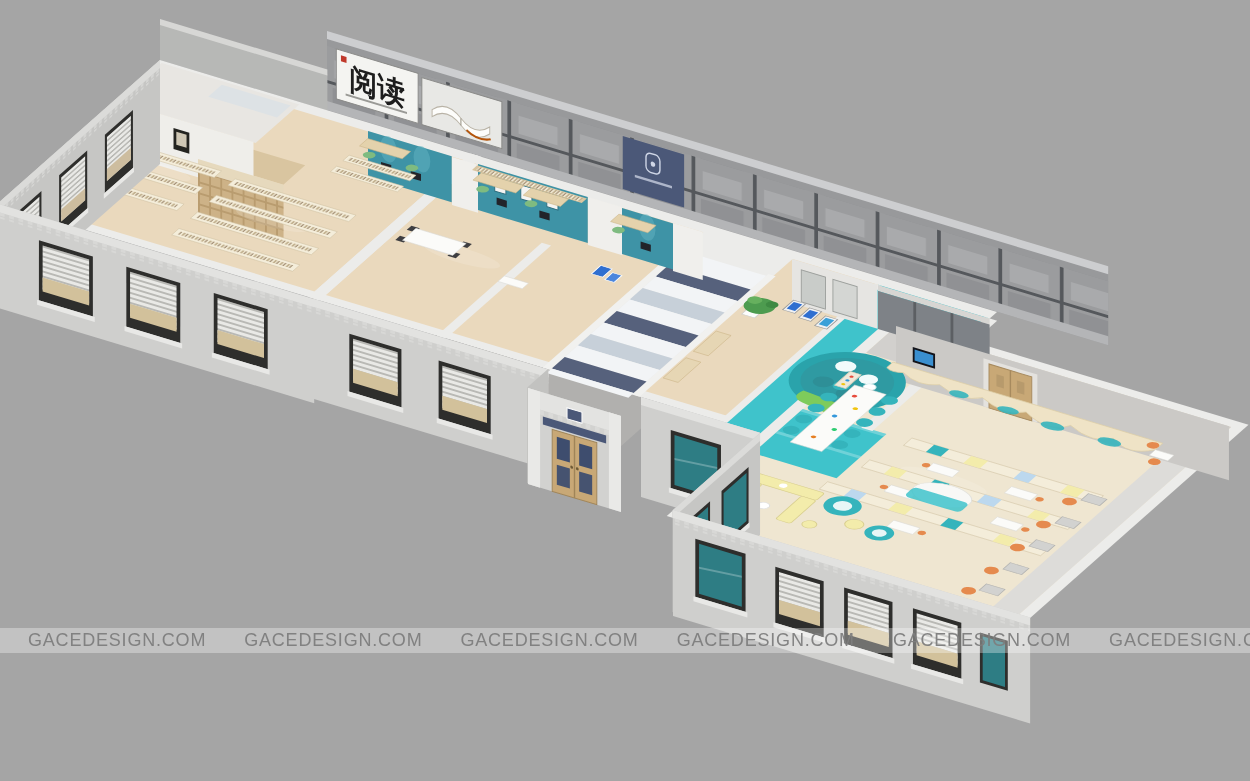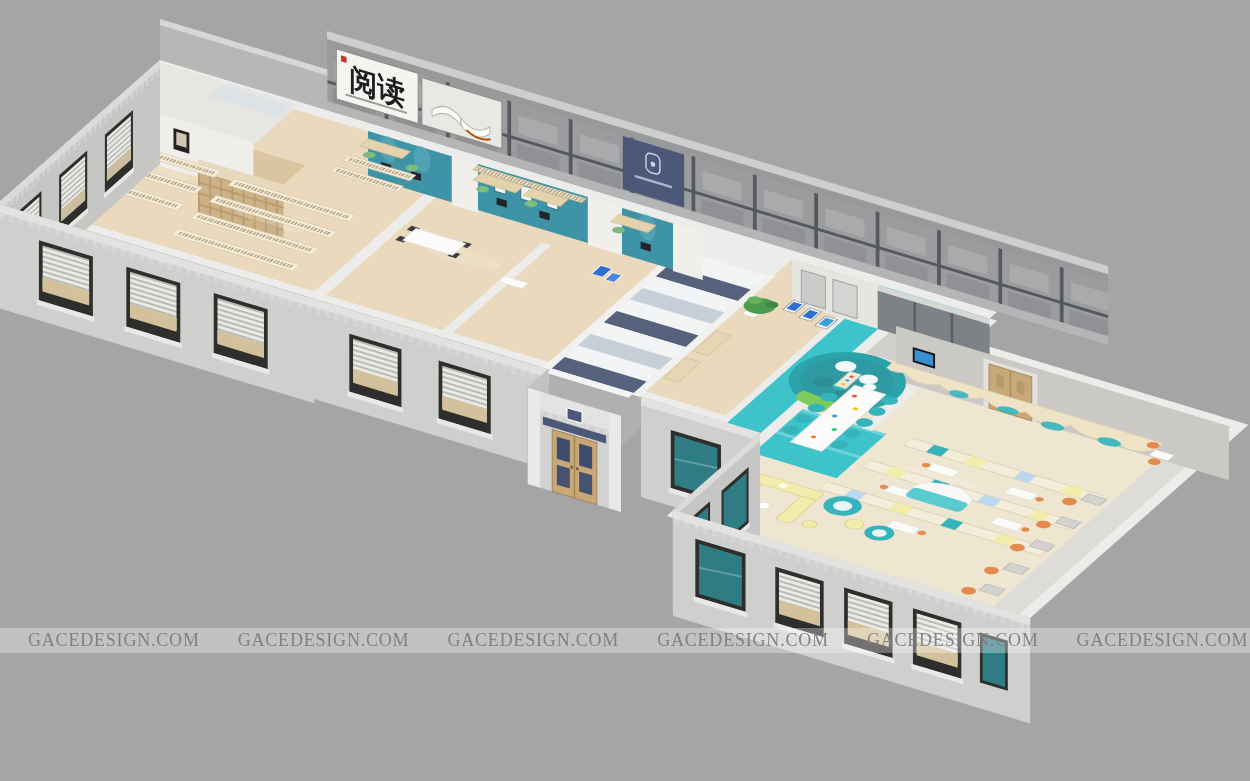--- a/index.html
+++ b/index.html
@@ -7,21 +7,21 @@
   .scene{position:relative;width:1250px;height:781px;overflow:hidden;background:var(--background,#a5a5a5)}
   svg{position:absolute;left:0;top:0}
   .watermark-band{
     position:absolute;left:0;top:628px;width:1250px;height:25px;
     background:rgba(255,255,255,.32);
     display:flex;align-items:center;gap:38px;padding-left:28px;box-sizing:border-box;
     white-space:nowrap;overflow:hidden;z-index:5;
   }
   .watermark-band span{
     font-size:18px;letter-spacing:.8px;color:rgba(125,125,125,.95);
-    font-family:Liberation Serif, serif;flex:0 0 auto;
+    font-family:Liberation Sans, sans-serif;flex:0 0 auto;
   }
   .tn{fill:var(--stair-navy,#56617c)} .tw{fill:var(--stair-white,#f2f4f6)} .tg{fill:var(--stair-light,#c7d0d9)}
   .shelfbase{fill:#f4edda;stroke:#cfc0a0;stroke-width:.6}
   .whitetbl{fill:#fbfbf9;stroke:#d8d8d4;stroke-width:.6}
   .winframe{fill:#2e2e2c}
   .sill{fill:#e8e8e6}
   text.callig{font-family:"DejaVu Serif",serif;font-weight:bold;fill:#1d1d1d}
 </style>
 </head>
 <body>

